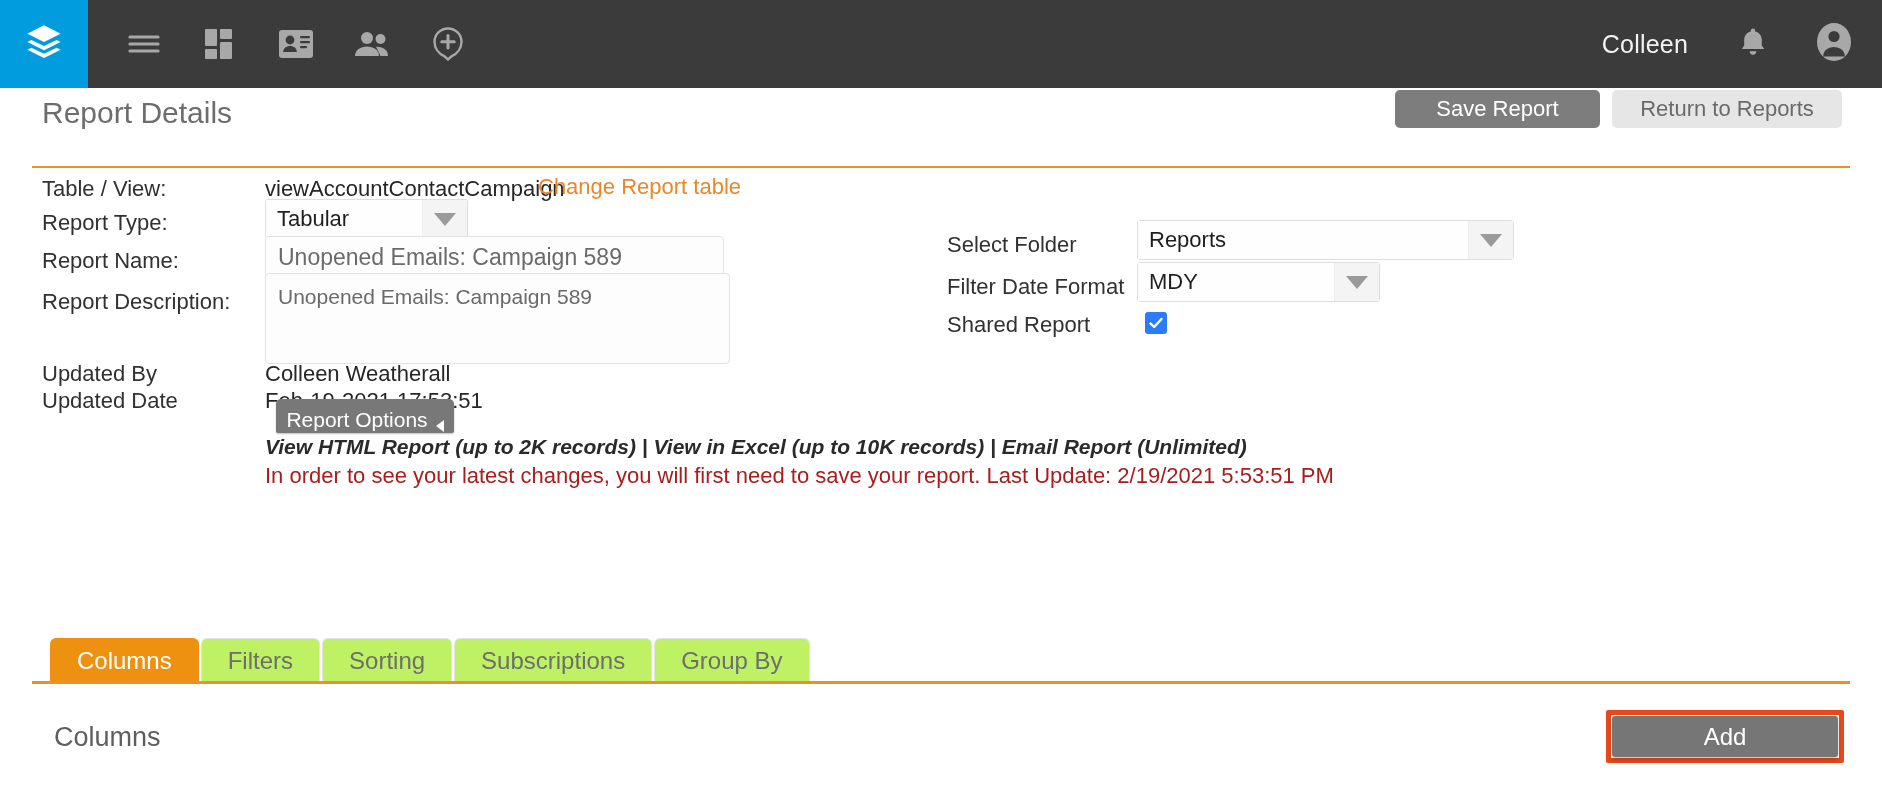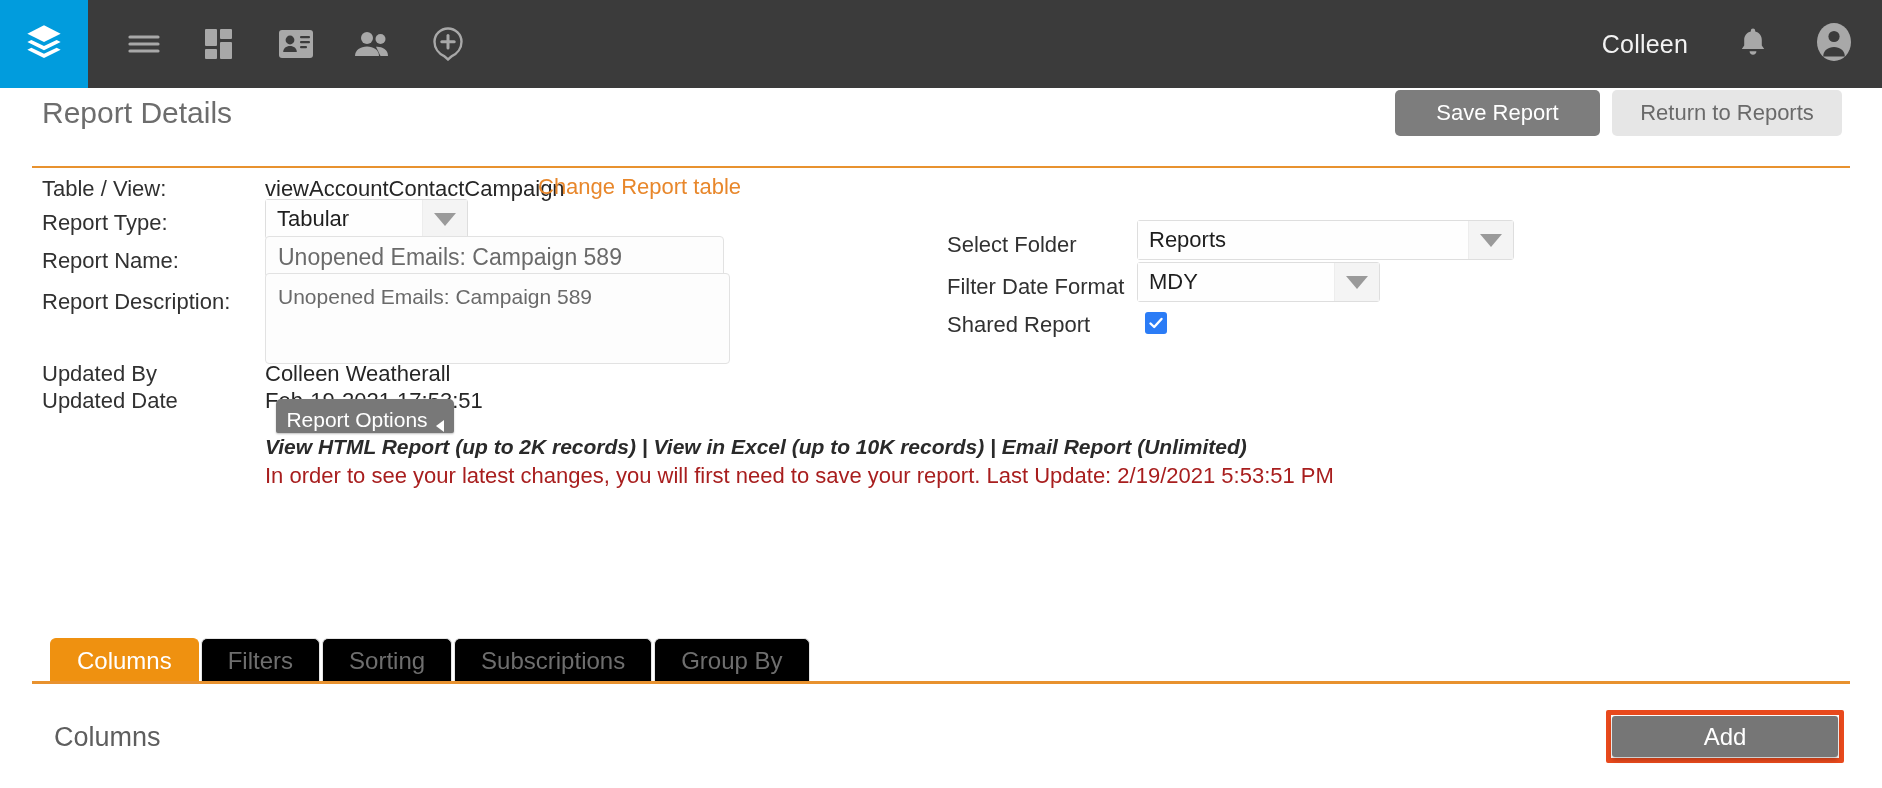--- a/index.html
+++ b/index.html
@@ -43,21 +43,21 @@
   .page-header {
     position: absolute; top: 88px; left: 0;
     width: 1882px; height: 58px;
   }
   .page-title {
     position: absolute; left: 42px; top: 8px;
     font-size: 30px; color: #6d6d6d; font-weight: 400;
   }
   .hdr-btn {
     position: absolute; top: 2px;
-    height: 46px;
+    height: 38px;
     border: none; border-radius: 5px;
     font-size: 22px;
     font-family: "Liberation Sans", sans-serif;
     cursor: pointer;
     padding: 0 20px;
   }
   .btn-save { left: 1395px; width: 205px; background: #7d7d7d; color: #ffffff; }
   .btn-return { left: 1612px; width: 230px; background: #e6e6e6; color: #6a6a6a; }
 
   .hdr-rule {
@@ -186,21 +186,21 @@
   .tabs {
     position: absolute; top: 638px; left: 50px;
     display: flex; align-items: flex-end;
   }
   .tab {
     height: 44px;
     padding: 0 26px;
     display: flex; align-items: center; justify-content: center;
     font-size: 24px;
     color: #6e6e6e;
-    background: #000000;
+    background: #bef264;
     border: 1px solid #e4e4e4;
     border-bottom: none;
     border-radius: 6px 6px 0 0;
     margin-right: 2px;
     cursor: pointer;
   }
   .tab.active {
     background: #ef9110;
     color: #ffffff;
     border-color: #ef9110;

